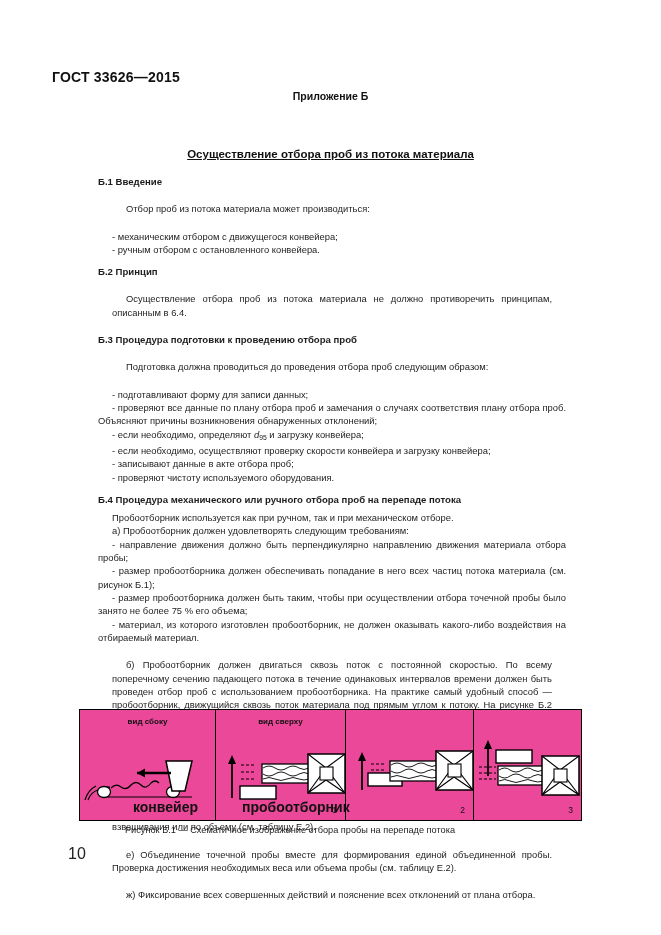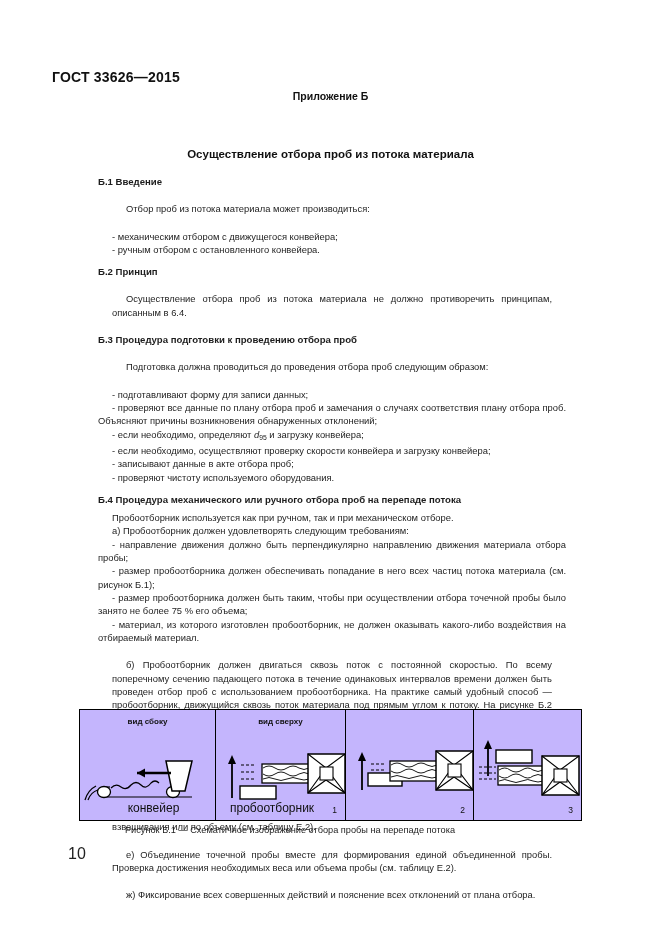--- a/index.html
+++ b/index.html
@@ -54,20 +54,21 @@
   
   .doc-title {
     position: absolute;
     top: 148px;
     left: 0;
     width: 661px;
     text-align: center;
     font-size: 11.5px;
     font-weight: bold;
     color: #111;
+    text-decoration: underline;
   }
 
   
   .content {
     position: absolute;
     top: 172px;
     left: 98px;
     width: 468px;
     font-size: 9.4px;
     line-height: 13.35px;
@@ -110,21 +111,21 @@
     width: 503px;
     height: 112px;
   }
   .figure-frame {
     position: relative;
     width: 100%;
     height: 100%;
     border: 1.3px solid #000;
     box-sizing: border-box;
     display: flex;
-    background: #c4b5fd;
+    background: #ec4899;
   }
   .panel {
     position: relative;
     height: 100%;
     box-sizing: border-box;
     border-right: 1.3px solid #000;
   }
   .panel:last-child { border-right: none; }
   .panel.p1 { width: 136px; }
   .panel.p2 { width: 130px; }
@@ -137,25 +138,25 @@
     left: 0;
     width: 100%;
     text-align: center;
     font-size: 8px;
     font-weight: bold;
     color: #111;
   }
   .panel-cap-bottom {
     position: absolute;
     bottom: 5px;
-    left: 6px;
+    left: 18px;
     width: 100%;
     text-align: center;
-    font-size: 12px;
-    font-weight: normal;
+    font-size: 14px;
+    font-weight: bold;
     color: #111;
   }
   .panel-cap-bottom.left {
     text-align: left;
     padding-left: 8px;
     width: auto;
   }
   .panel-num {
     position: absolute;
     right: 8px;

